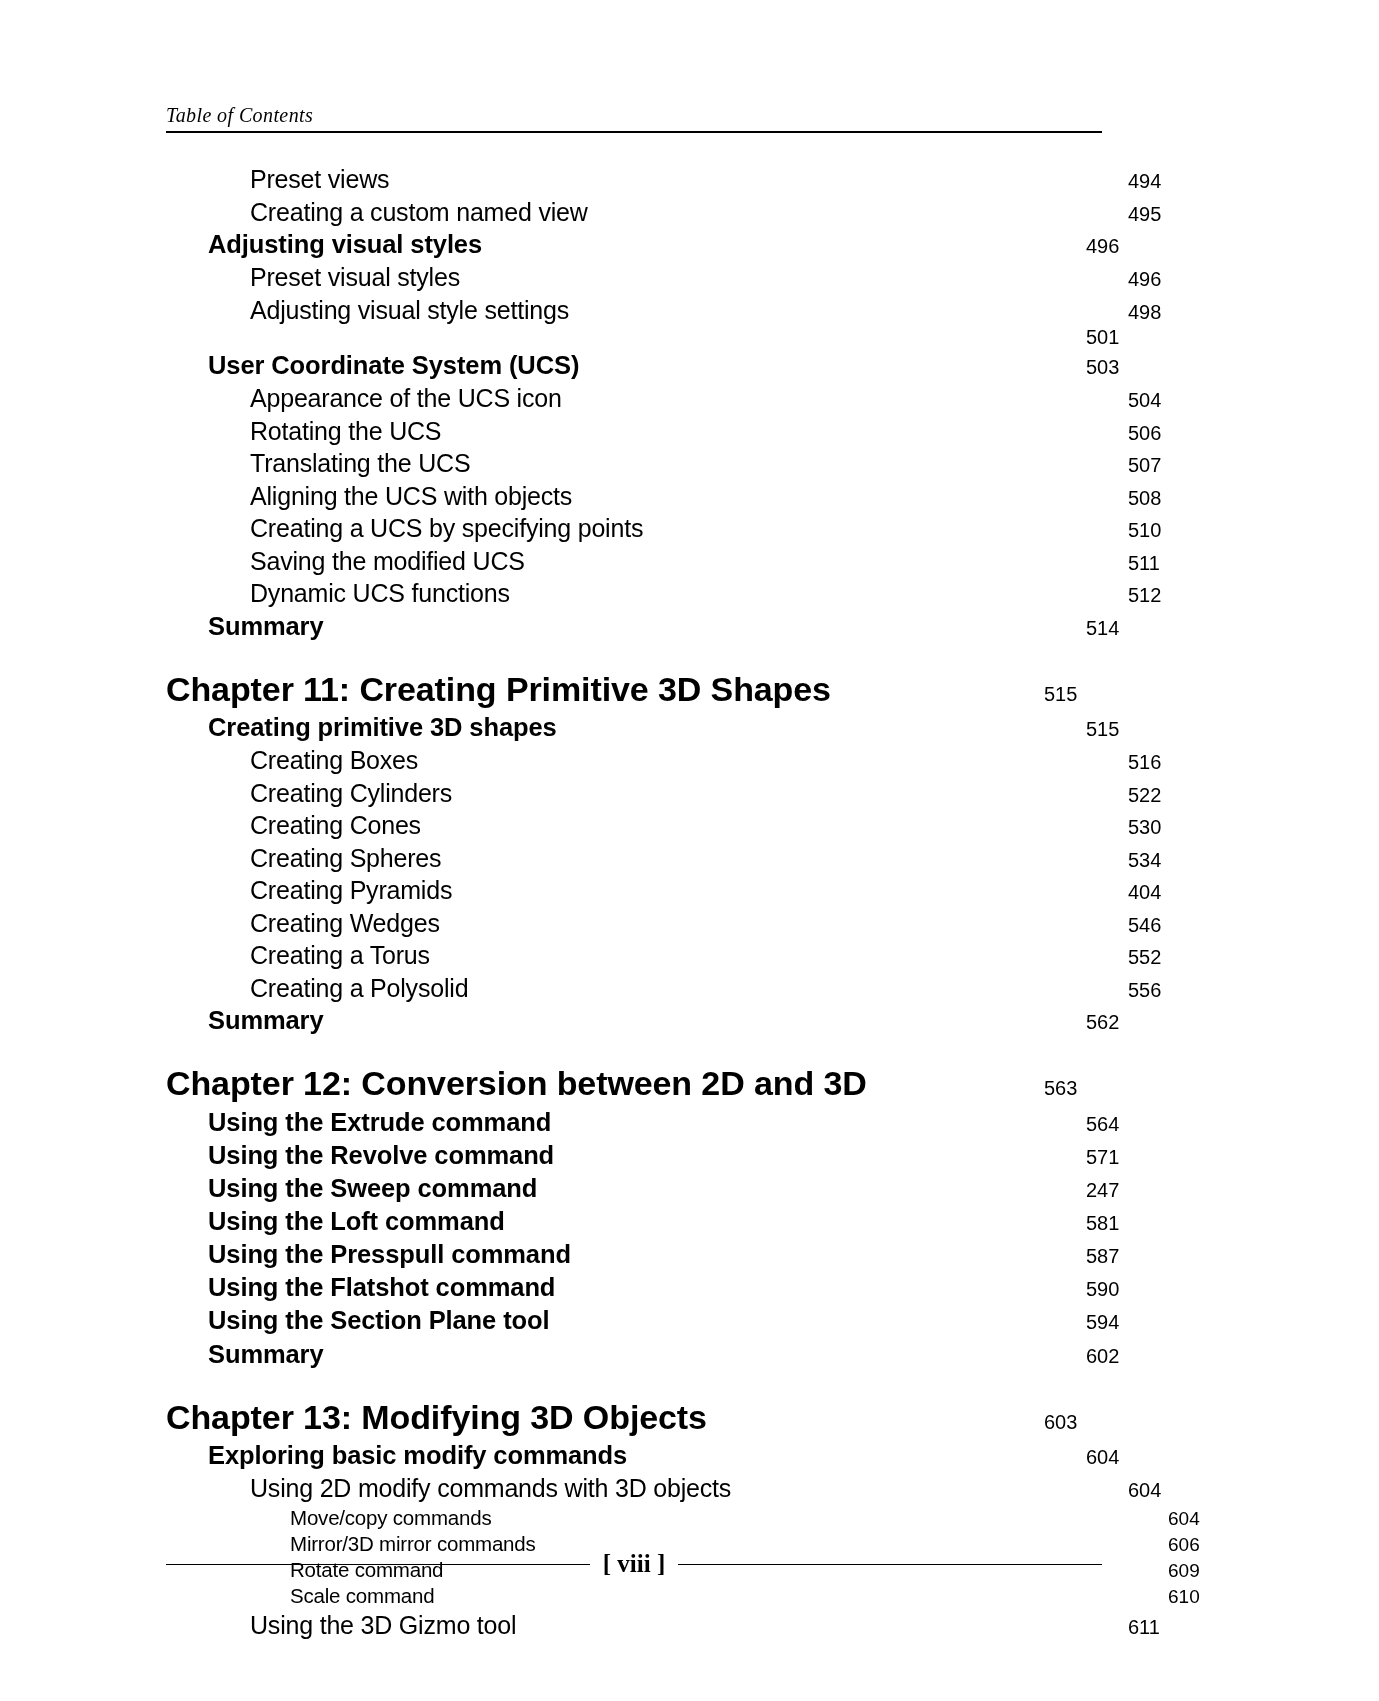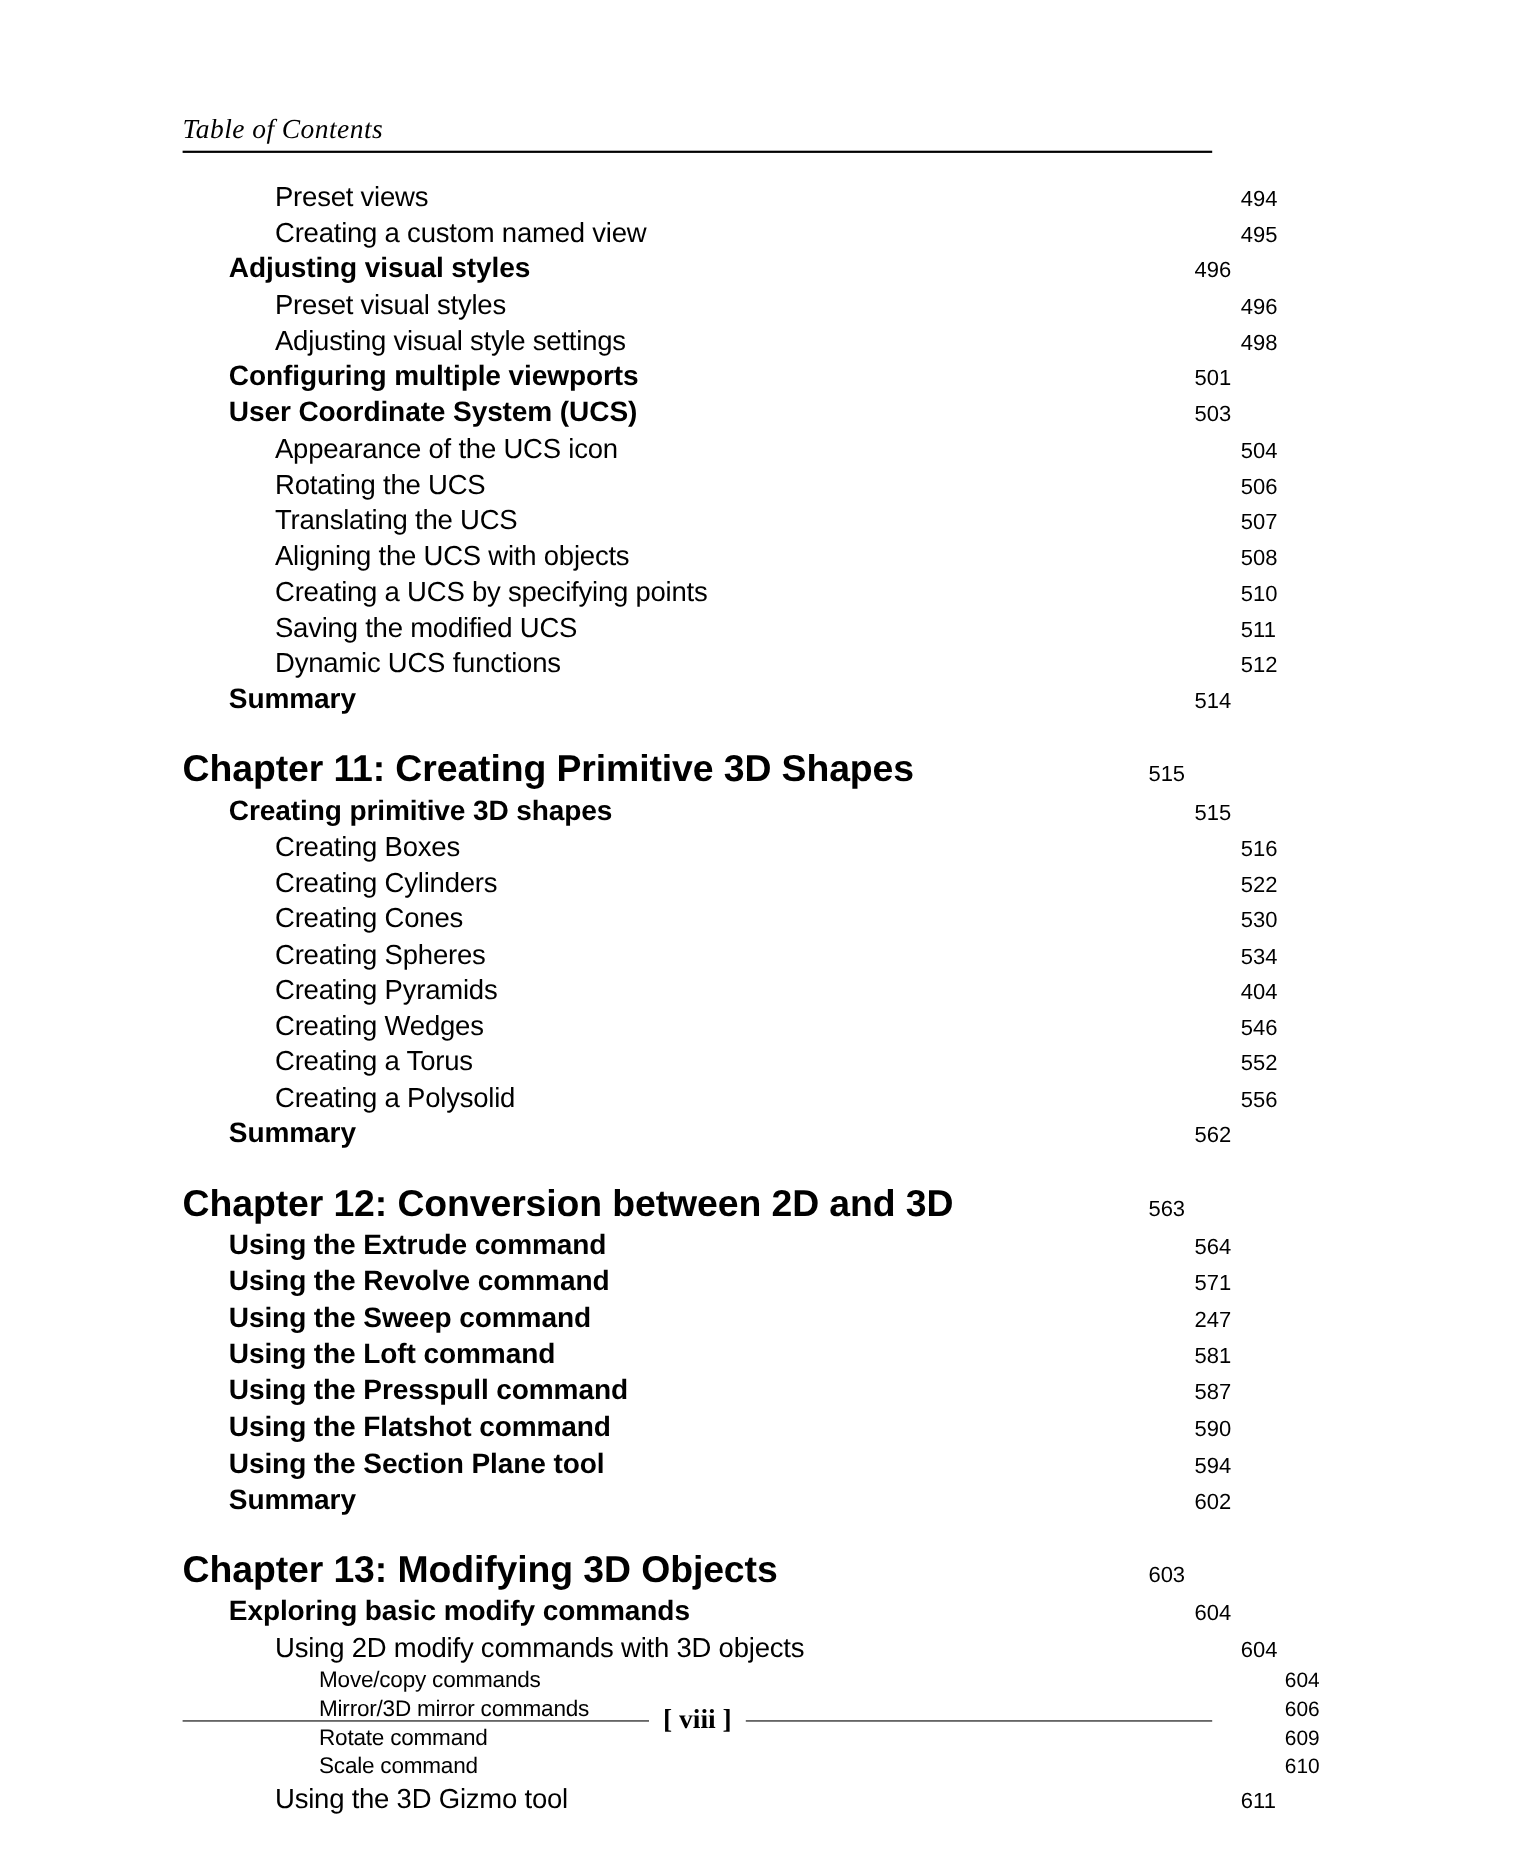--- a/index.html
+++ b/index.html
@@ -20,21 +20,21 @@
   
   .header-zone {
     position: absolute;
     left: 166px;
     top: 104px;
     width: 936px;
   }
   .header-title {
     font-family: "Liberation Serif", serif;
     font-style: italic;
-    font-size: 25px;
+    font-size: 20px;
     letter-spacing: 0.4px;
     color: #000;
     line-height: 1.12;
     white-space: nowrap;
   }
   .header-rule {
     margin-top: 5px;
     border-top: 2.2px solid #000;
     width: 100%;
   }
@@ -163,21 +163,20 @@
         <span class="toc-label">Preset visual styles</span>
         <span class="toc-dots"></span>
         <span class="toc-page">496</span>
       </div>
       <div class="toc-row lvl2">
         <span class="toc-label">Adjusting visual style settings</span>
         <span class="toc-dots"></span>
         <span class="toc-page">498</span>
       </div>
       <div class="toc-row lvl1">
-        <span class="toc-label">Configuring multiple viewports</span>
         <span class="toc-dots"></span>
         <span class="toc-page">501</span>
       </div>
       <div class="toc-row lvl1">
         <span class="toc-label">User Coordinate System (UCS)</span>
         <span class="toc-dots"></span>
         <span class="toc-page">503</span>
       </div>
       <div class="toc-row lvl2">
         <span class="toc-label">Appearance of the UCS icon</span>

